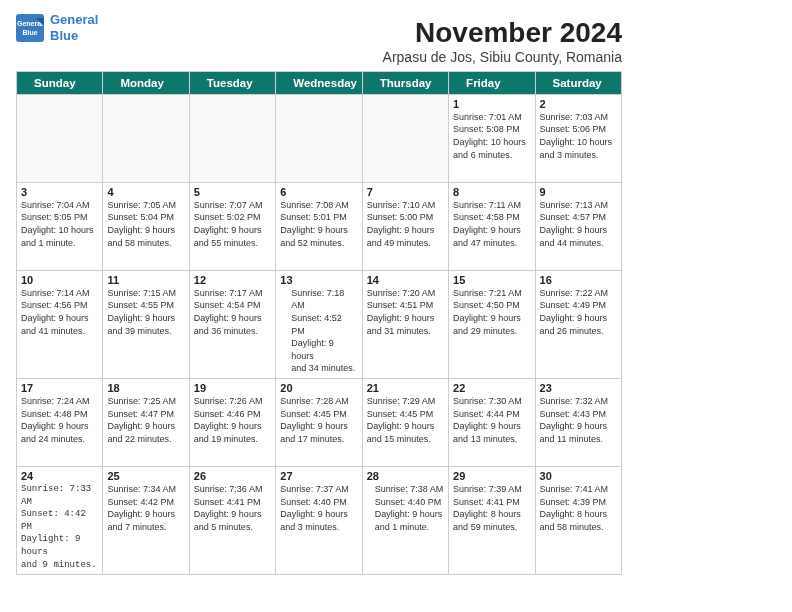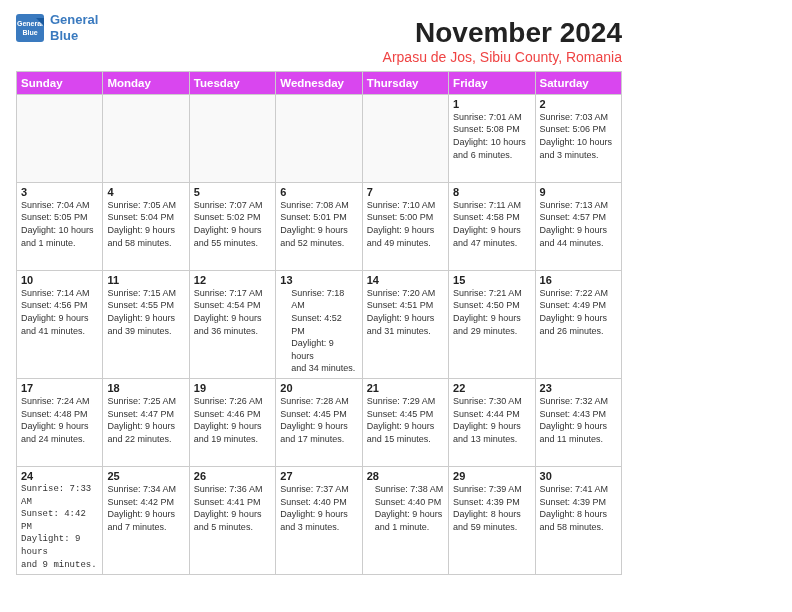--- a/index.html
+++ b/index.html
@@ -43,33 +43,33 @@
       margin-top: 6px;
     }
     .month-title {
       font-size: 28px;
       font-weight: bold;
       color: #222;
       line-height: 1.1;
     }
     .subtitle {
       font-size: 14px;
-      color: #ef4444;
+      color: #404040;
     }
     .calendar {
       width: 100%;
       border-collapse: collapse;
       table-layout: fixed;
     }
     .calendar th {
-      background: #d946ef;
+      background: #0f766e;
       color: #fff;
       font-size: 11.5px;
       font-weight: bold;
-      padding: 5px 4px;
+      padding: 5px 17px;
       text-align: left;
       border: 1px solid #ccc;
     }
     .calendar td {
       vertical-align: top;
       border: 1px solid #ccc;
       padding: 3px 4px;
       height: 88px;
       font-size: 9.5px;
       color: #333;
@@ -335,21 +335,21 @@
           <td>
             <span class="day-num">28</span>
             <div class="day-info" style="white-space: pre-line; margin-left: 8px;">Sunrise: 7:38 AM
 Sunset: 4:40 PM
 Daylight: 9 hours
 and 1 minute.</div>
           </td>
           <td>
             <span class="day-num">29</span>
             <div class="day-info" style="white-space: pre-line;">Sunrise: 7:39 AM
-Sunset: 4:39 PM
+Sunset: 4:41 PM
 Daylight: 8 hours
 and 59 minutes.</div>
           </td>
           <td>
             <span class="day-num">30</span>
             <div class="day-info" style="white-space: pre-line;">Sunrise: 7:41 AM
 Sunset: 4:39 PM
 Daylight: 8 hours
 and 58 minutes.</div>
           </td>

